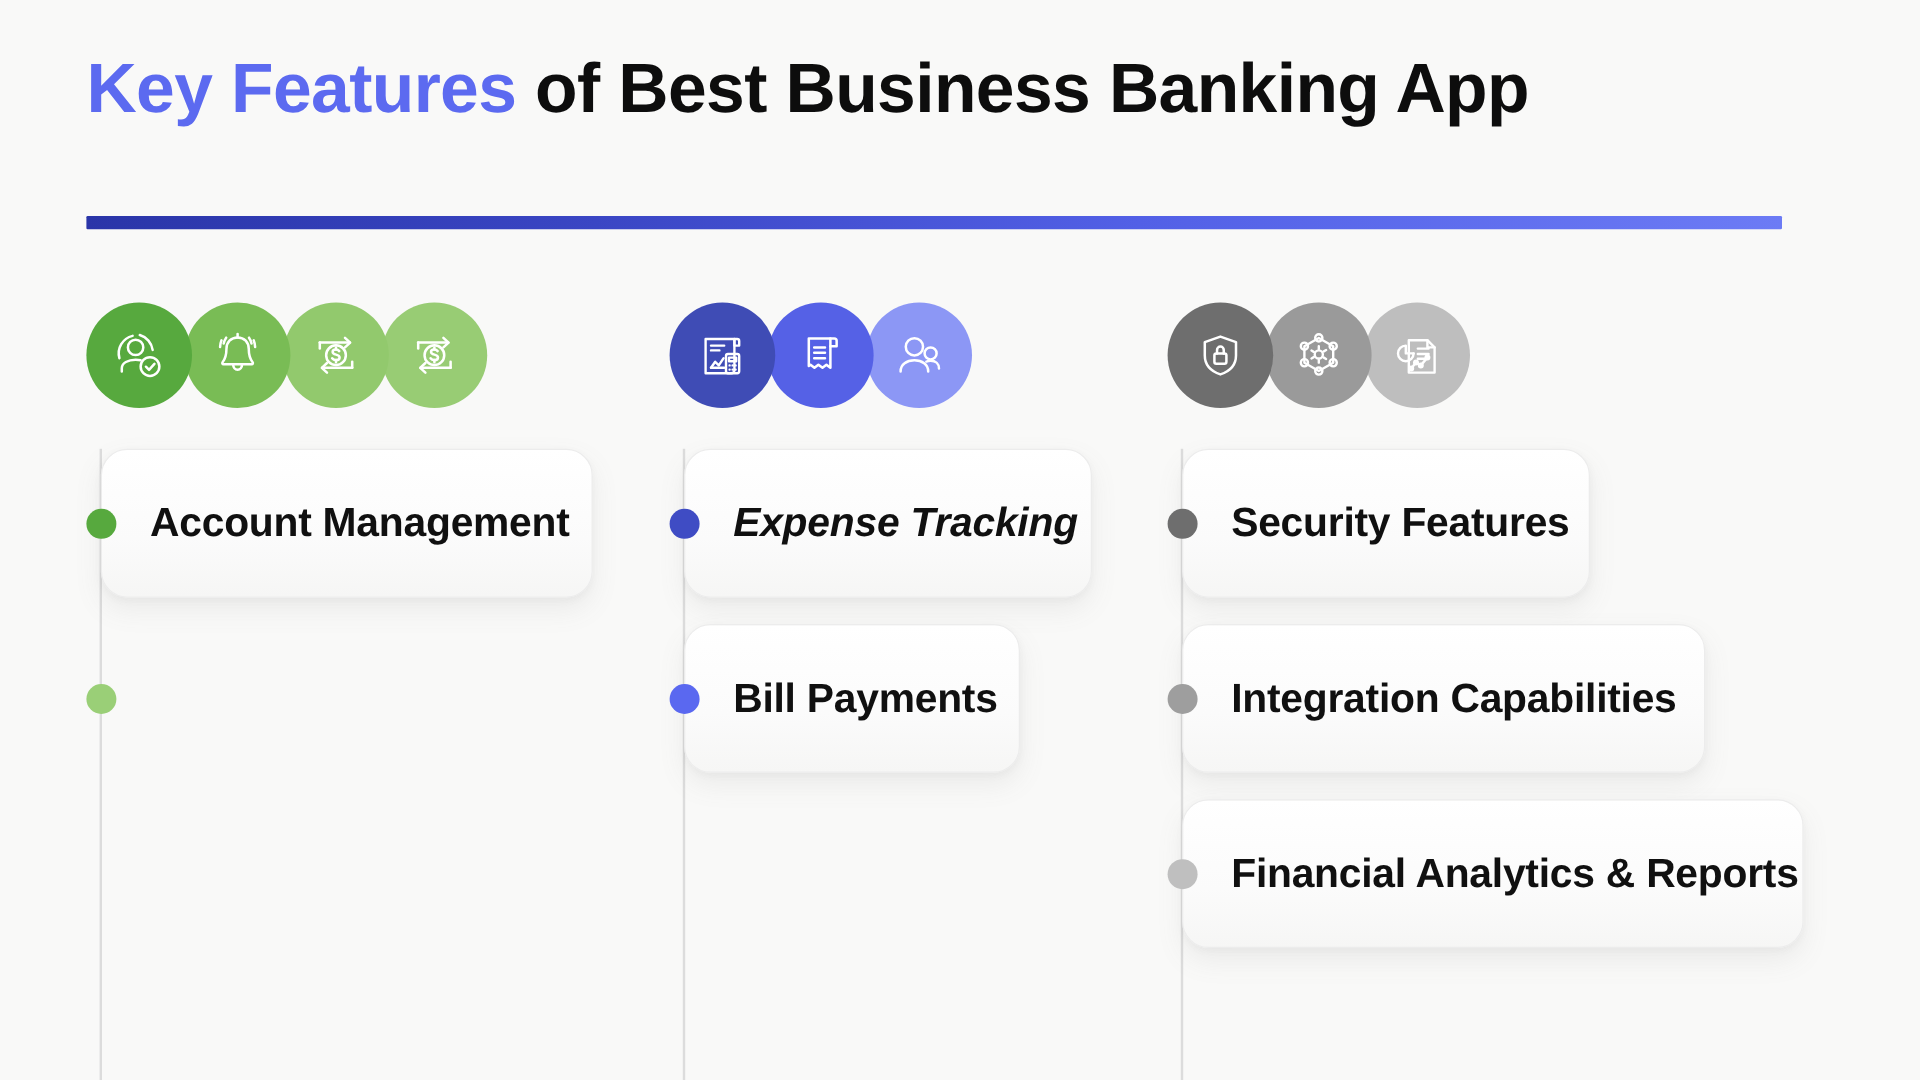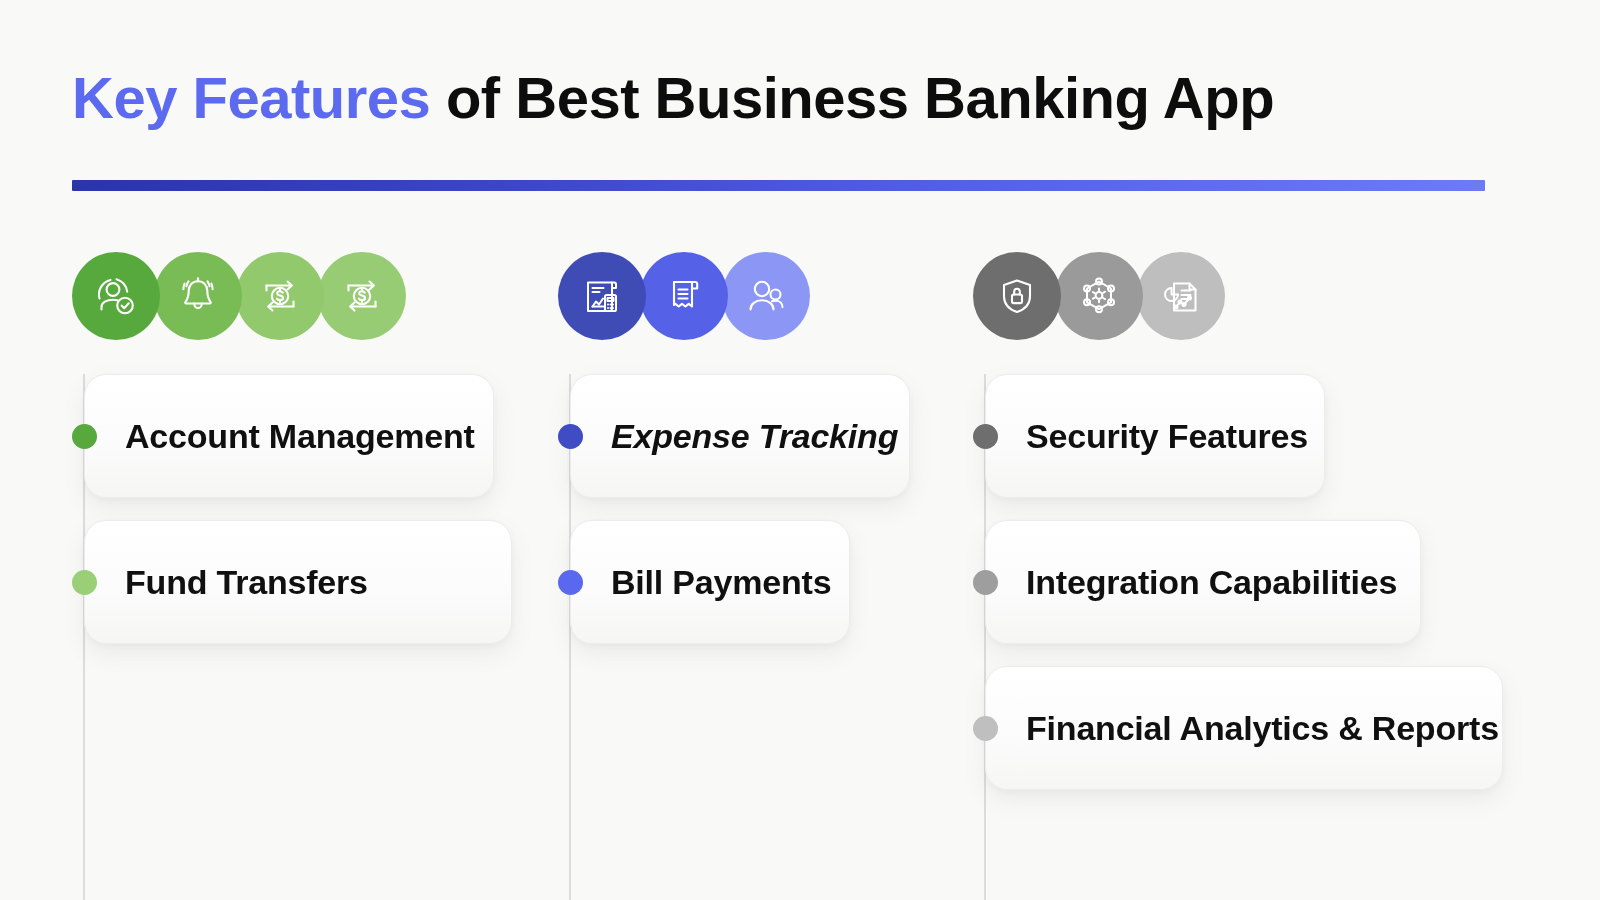--- a/index.html
+++ b/index.html
@@ -18,21 +18,21 @@
   .canvas {
     position: relative;
     width: 1600px;
     height: 900px;
   }
 
   
   .header {
     position: absolute;
     left: 72px;
-    top: 64px;
+    top: 40px;
     width: 1460px;
   }
   .page-title {
     font-size: 58px;
     font-weight: bold;
     line-height: 1.18;
     letter-spacing: -0.5px;
     color: #111111;
     white-space: nowrap;
   }
@@ -236,23 +236,20 @@
       <div class="rail"></div>
 
       <div class="card-list">
         <div class="card-row">
           <div class="card">
             <span class="card-label">Account Management</span>
           </div>
           <span class="bullet" style="background-color: rgb(87, 169, 62);"></span>
         </div>
         <div class="card-row">
-          <div class="card">
-            <span class="card-label">Fund Transfers</span>
-          </div>
           <span class="bullet" style="background-color: rgb(154, 207, 119);"></span>
         </div>
       </div>
     </div>
 
     <div class="column col-1">
       <div class="icon-cluster">
 
         <div class="icon-circle" style="background-color: rgb(63, 76, 181);">
           <svg viewBox="0 0 48 48" fill="none" stroke="#ffffff" stroke-width="2" stroke-linecap="round" stroke-linejoin="round">

